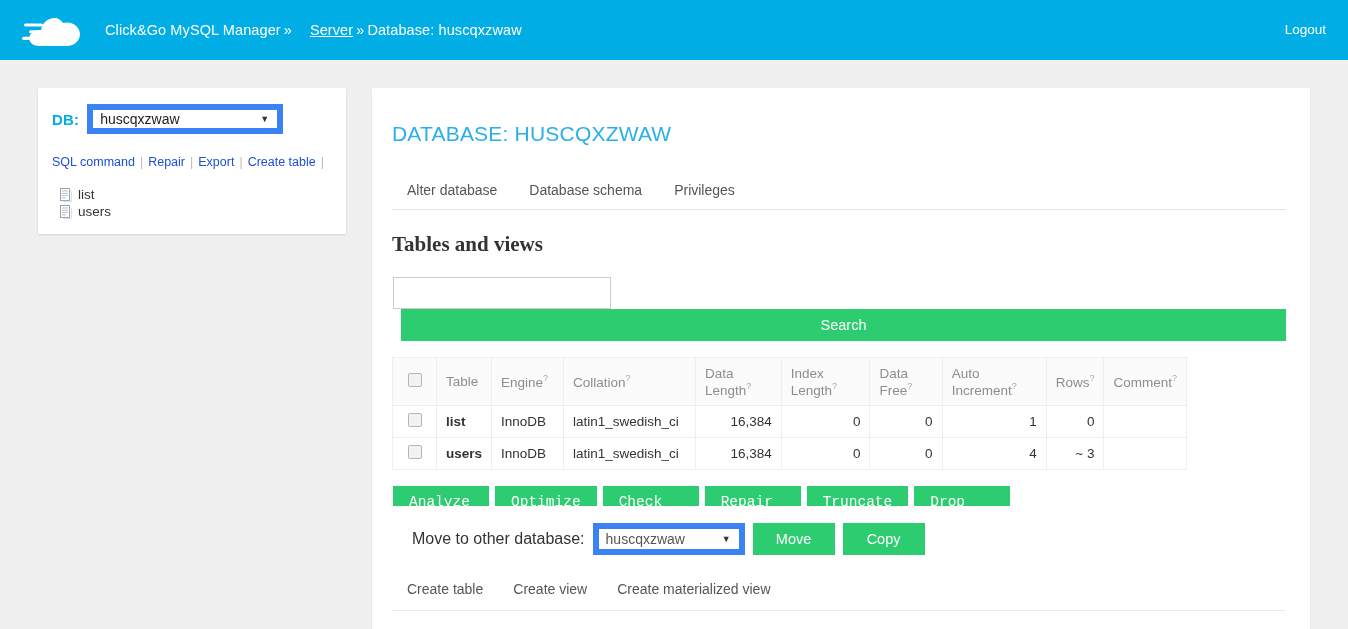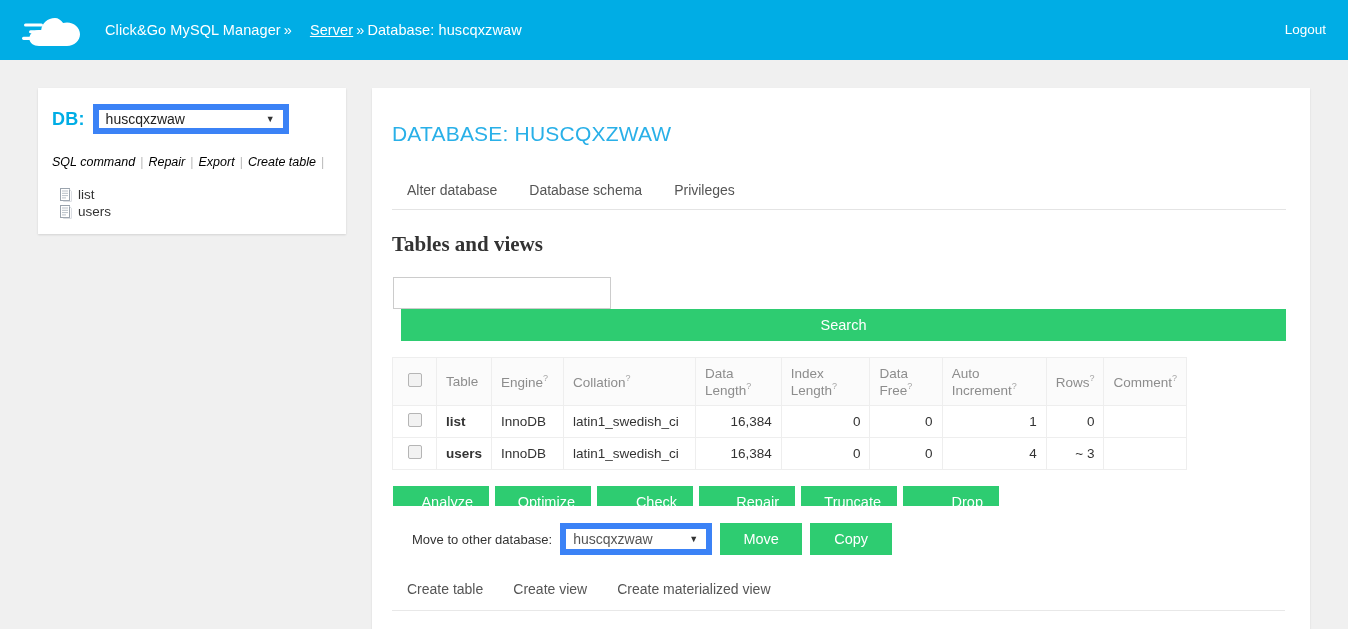--- a/index.html
+++ b/index.html
@@ -46,21 +46,21 @@
   
   #sidebar {
     position: absolute; left: 38px; top: 88px;
     width: 308px;
     background: #ffffff;
     padding: 16px 14px 14px 14px;
     box-shadow: 0 1px 2px rgba(0,0,0,0.12);
   }
   #db-row { display: flex; align-items: center; gap: 8px; }
   #db-label {
-    color: #00ade5; font-weight: bold; font-size: 18px;
+    color: #00ade5; font-weight: bold; font-size: 15px;
     letter-spacing: 0.2px;
   }
   .fakeselect {
     position: relative;
     border: 6px solid #3b82f6;
     background: #fff;
     height: 30px;
     display: flex; align-items: center;
     padding: 0 26px 0 7px;
     font-size: 14px;
@@ -76,21 +76,21 @@
   }
   #db-select { width: 196px; }
 
   #sidebar-links {
     margin-top: 21px;
     font-size: 12.5px;
     color: #555;
     white-space: nowrap;
   }
   #sidebar-links .slink {
-    color: #000000; text-decoration: none; cursor: pointer; font-style: italic;
+    color: #1d4ed8; text-decoration: none; cursor: pointer;
   }
   #sidebar-links .pipe { color: #bbb; padding: 0 5px; }
 
   #table-list { margin-top: 17px; }
   .tl-item {
     display: flex; align-items: center;
     gap: 6px; padding: 1px 0 1px 8px;
     font-size: 13.5px; color: #333;
     cursor: pointer;
   }
@@ -202,30 +202,30 @@
   }
 
   
   #actions {
     margin-top: 16px;
     display: flex; gap: 6px;
     padding-left: 1px;
   }
   #actions .btn-green {
     height: 20px; line-height: 33px;
-    min-width: 96px; text-align: right;
+    min-width: 96px; text-align: left; font-family: Liberation Mono, monospace;
   }
 
   #move-row {
     margin-top: 17px;
     display: flex; align-items: center;
     gap: 8px;
     padding-left: 20px;
   }
-  #move-label { font-size: 13px; color: #333; }
+  #move-label { font-size: 16px; color: #333; }
   #move-select { width: 152px; height: 32px; color: #555; }
   #move-row .btn-green { min-width: 82px; text-align: center; }
 
   #bottom-links {
     margin-top: 26px;
     display: flex; gap: 30px;
     padding-left: 15px;
     border-bottom: 1px solid #e8e8e8;
     padding-bottom: 13px;
     width: 893px;

